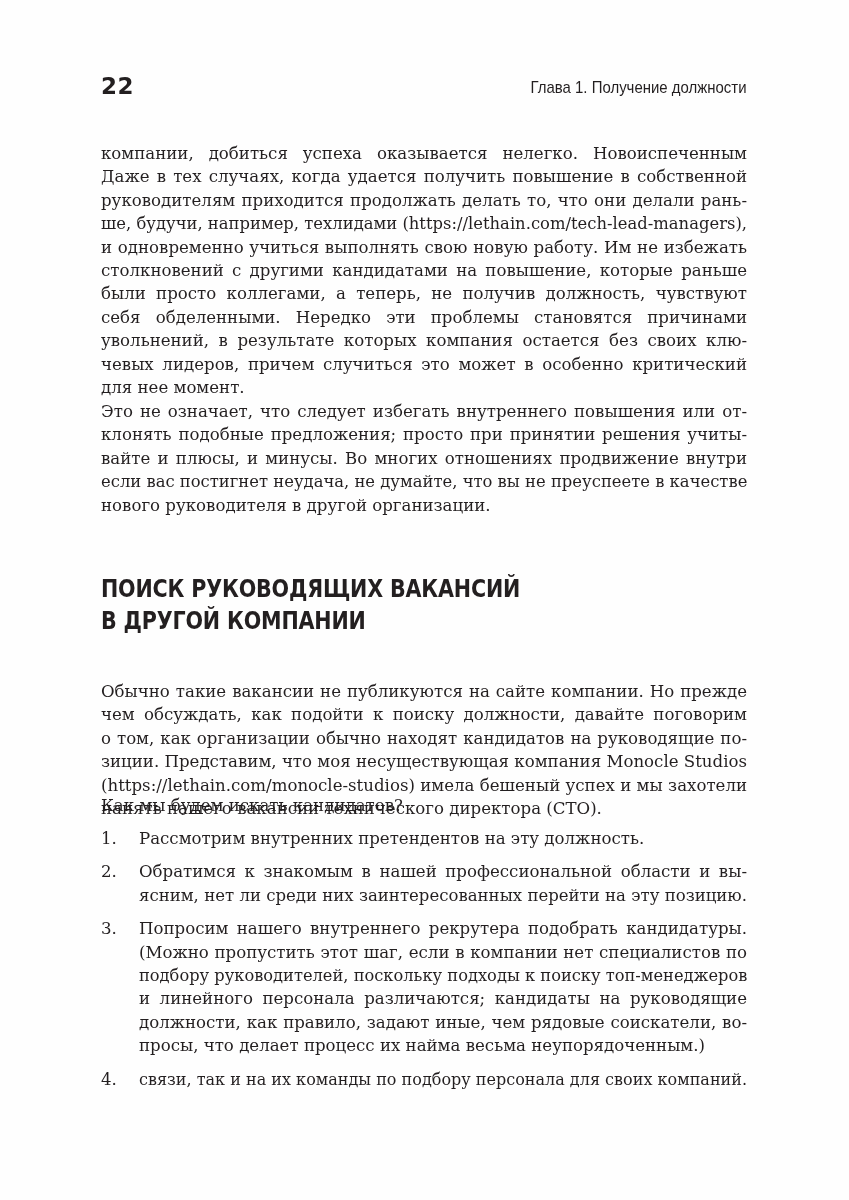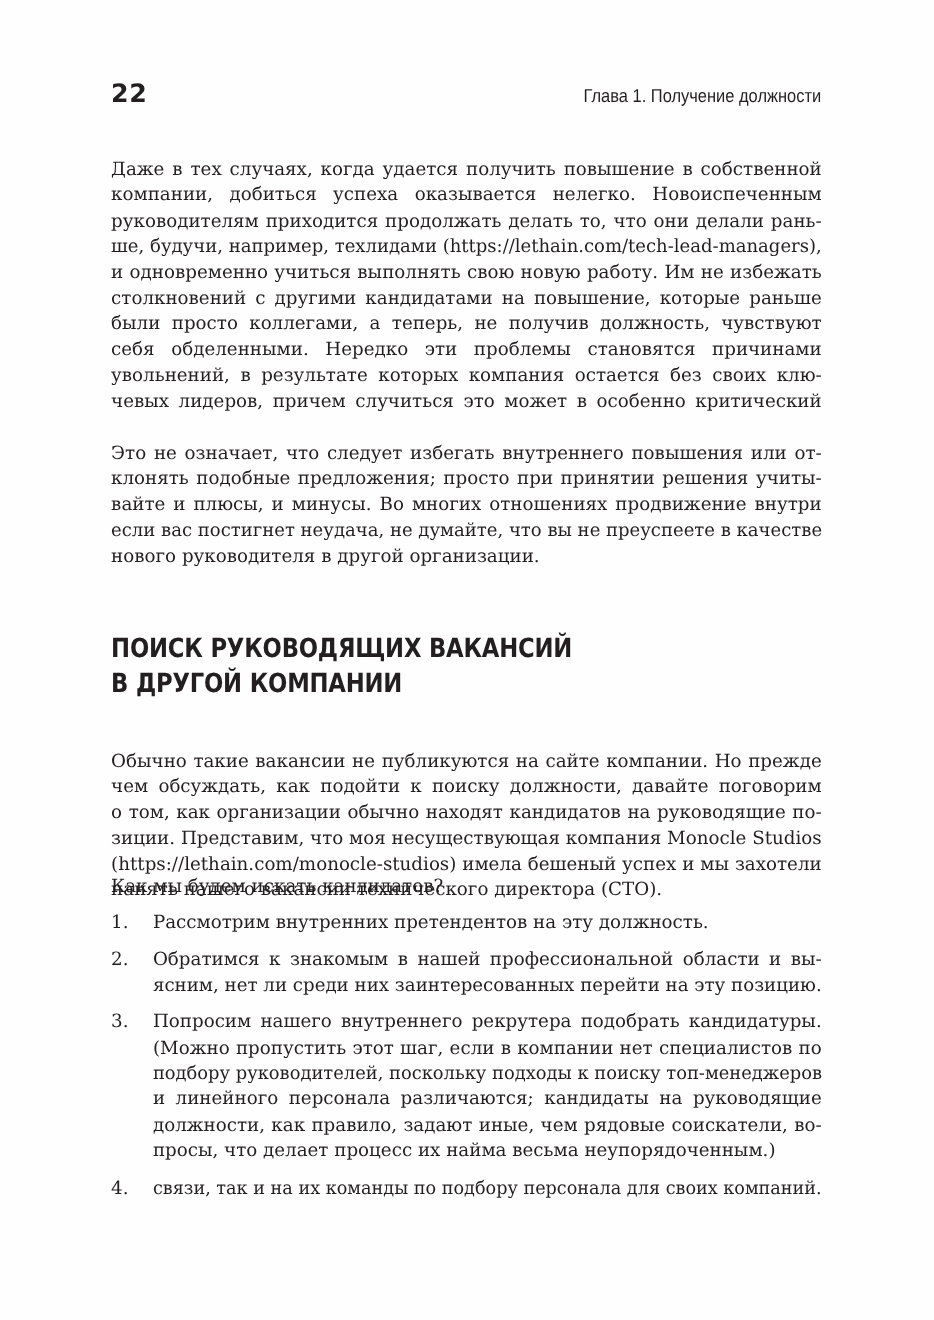--- a/index.html
+++ b/index.html
@@ -117,30 +117,31 @@
 <body>
 
 <div class="page">
 
   <div class="running-head">
     <span class="page-number">22</span>
     <span class="chapter-title">Глава 1. Получение должности</span>
   </div>
 
   <div class="body-text para-1">
+    <span class="line" style="width: 646px;">компании, добиться успеха оказывается нелегко. Новоиспеченным</span>
     <span class="line" style="width: 646px;">Даже в тех случаях, когда удается получить повышение в собственной</span>
-    <span class="line" style="width: 646px;">компании, добиться успеха оказывается нелегко. Новоиспеченным</span>
     <span class="line" style="width: 646px;">руководителям приходится продолжать делать то, что они делали рань-</span>
     <span class="line" style="width: 654px; transform: scaleX(0.987768);">ше, будучи, например, техлидами (https://lethain.com/tech-lead-managers),</span>
     <span class="line" style="width: 646px;">и одновременно учиться выполнять свою новую работу. Им не избежать</span>
     <span class="line" style="width: 646px;">столкновений с другими кандидатами на повышение, которые раньше</span>
     <span class="line" style="width: 646px;">были просто коллегами, а теперь, не получив должность, чувствуют</span>
     <span class="line" style="width: 646px;">себя обделенными. Нередко эти проблемы становятся причинами</span>
     <span class="line" style="width: 646px;">увольнений, в результате которых компания остается без своих клю-</span>
     <span class="line" style="width: 646px;">чевых лидеров, причем случиться это может в особенно критический</span>
+    <span class="line last" style="width: 646px;">для нее момент.</span>
   </div>
 
   <div class="body-text para-2">
     <span class="line" style="width: 646px;">Это не означает, что следует избегать внутреннего повышения или от-</span>
     <span class="line" style="width: 646px;">клонять подобные предложения; просто при принятии решения учиты-</span>
     <span class="line" style="width: 646px;">вайте и плюсы, и минусы. Во многих отношениях продвижение внутри</span>
     <span class="line" style="width: 654px; transform: scaleX(0.987768);">если вас постигнет неудача, не думайте, что вы не преуспеете в качестве</span>
     <span class="line last" style="width: 646px;">нового руководителя в другой организации.</span>
   </div>
 

